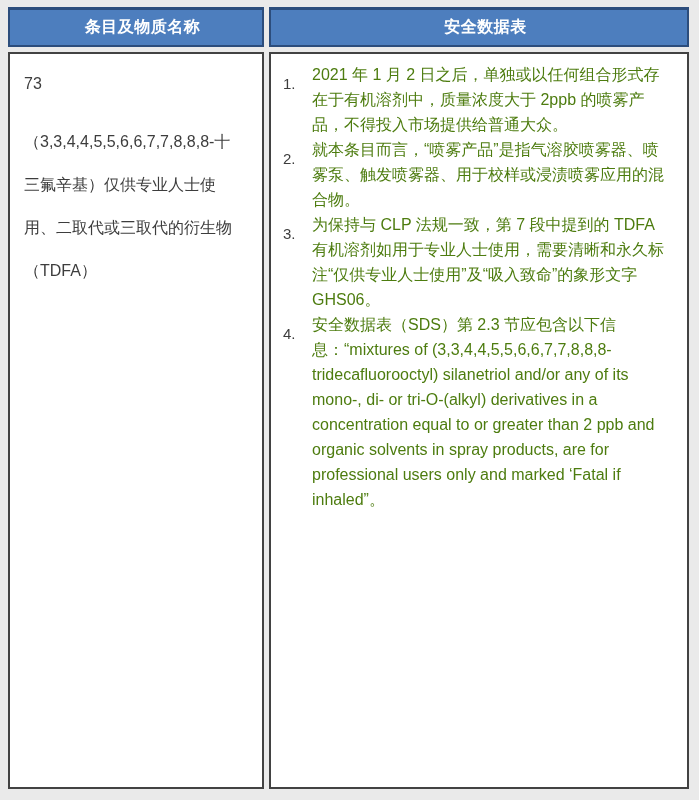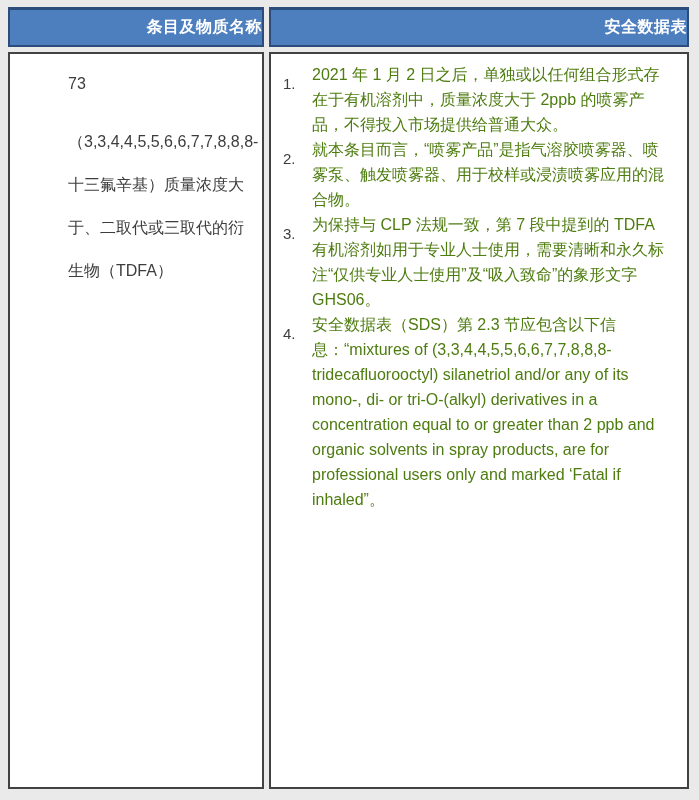--- a/index.html
+++ b/index.html
@@ -22,36 +22,36 @@
     border-spacing: 5px;
     table-layout: fixed;
   }
   th.hdr {
     background: #4d7ebe;
     border: 2px solid #2c4d7c;
     border-top-width: 3px;
     color: #ffffff;
     font-size: 16px;
     font-weight: bold;
-    text-align: right;
+    text-align: center;
     vertical-align: middle;
     padding: 0 0 0 13px;
     height: 40px;
     letter-spacing: 0.5px;
   }
   td.cell {
     background: #ffffff;
     border: 2px solid #424242;
     vertical-align: top;
     color: #3d3d3d;
     font-size: 16px;
   }
   col.c1 { width: 256px; }
   
-  .left-cell-inner { padding: 8px 16px 0 14px; margin-left: 44px; }
+  .left-cell-inner { padding: 8px 16px 0 14px; }
   .entry-number { line-height: 43px; }
   .substance-name { line-height: 43px; margin-top: 15px; }
   
   .right-cell-inner { padding: 8px 18px 0 12px; position: relative; height: 100%; }
   .r-item { display: flex; align-items: flex-start; }
   .r-num {
     flex: 0 0 29px;
     line-height: 43px;
     font-size: 15px;
     color: #3d3d3d;
@@ -73,21 +73,21 @@
       </colgroup>
     <tbody>
         <tr>
       <th class="hdr">条目及物质名称</th>
       <th class="hdr">安全数据表</th>
     </tr>
     <tr>
       <td class="cell">
         <div class="left-cell-inner">
           <div class="entry-number">73</div>
-          <div class="substance-name">（3,3,4,4,5,5,6,6,7,7,8,8,8-十三氟辛基）质量浓度大于、二取代或三取代的衍生物（TDFA）</div>
+          <div class="substance-name">（3,3,4,4,5,5,6,6,7,7,8,8,8-十三氟辛基）仅供专业人士使用、二取代或三取代的衍生物（TDFA）</div>
         </div>
       </td>
       <td class="cell">
         <div class="right-cell-inner">
           <div class="r-item">
             <span class="r-num">1.</span>
             <div class="r-text">2021 年 1 月 2 日之后，单独或以任何组合形式存在于有机溶剂中，质量浓度大于 2ppb 的喷雾产品，不得投入市场提供给普通大众。</div>
           </div>
           <div class="r-item">
             <span class="r-num">2.</span>

